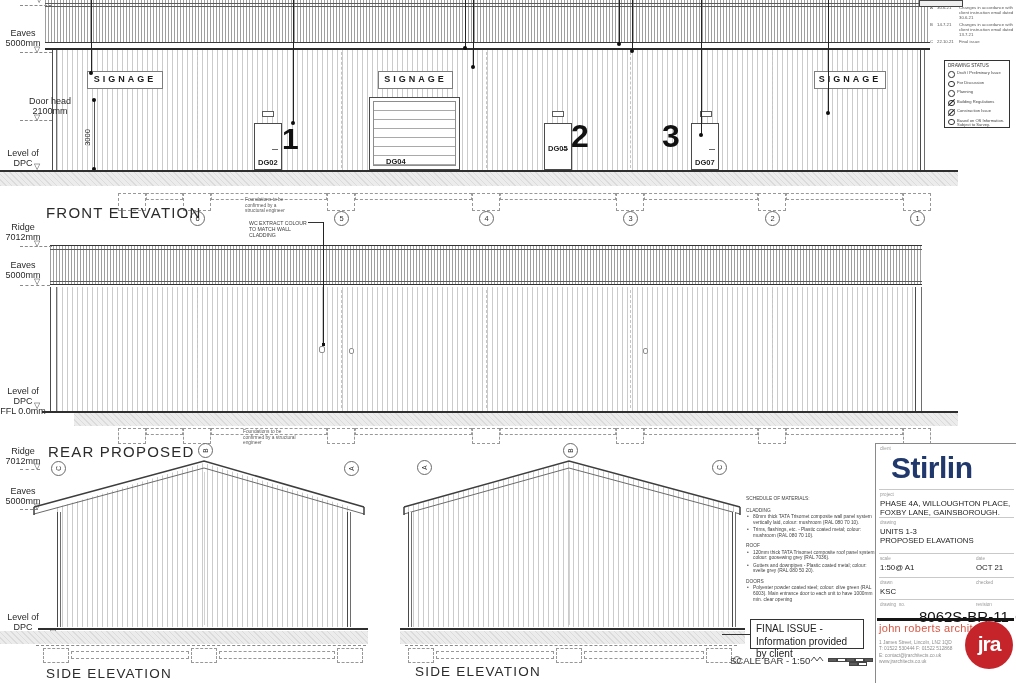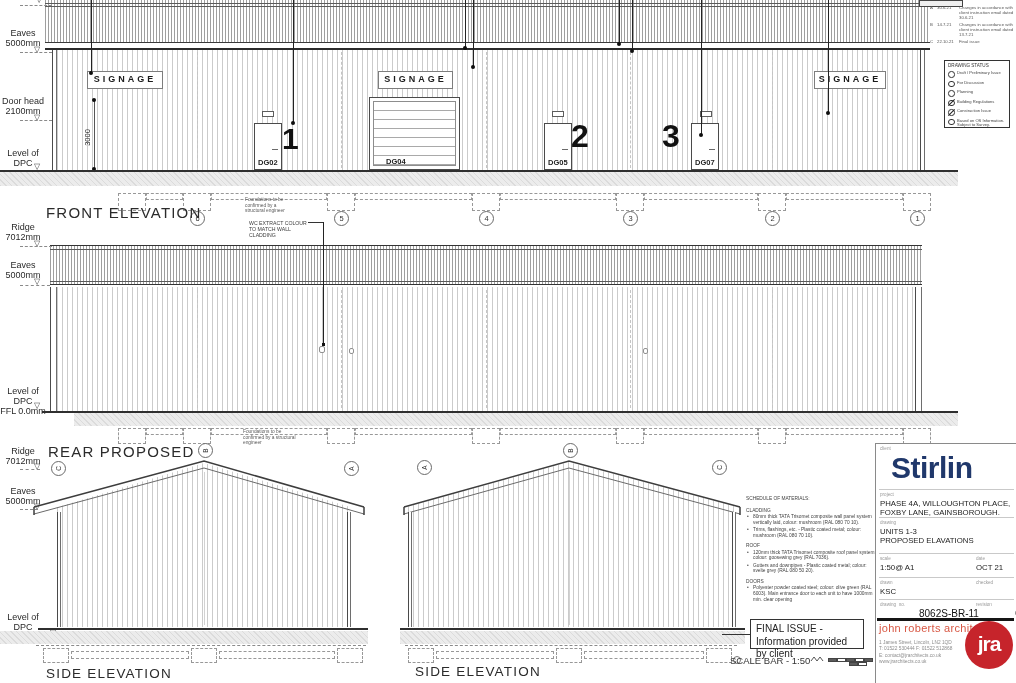--- a/index.html
+++ b/index.html
@@ -54,21 +54,21 @@
   .sched .ttl{margin-bottom:6px;}
   .sched .hd{margin:5px 0 1px 0;}
   .sched ul{margin:0;padding:0 0 0 7px;list-style:none;}
   .sched li{position:relative;margin-bottom:1.6px;}
   .sched li:before{content:"\2022";position:absolute;left:-6px;}
   .fs-box{border:1.2px solid #333;background:#fff;font-size:10px;line-height:12.5px;padding:3px 5px;color:#232323;box-sizing:border-box;}
   .sb-seg{height:4px;box-sizing:border-box;border:1px solid #444;}
   
   .tb-lab{font-size:4.6px;color:#9a9a9a;}
   .tb-val8{font-size:7.8px;line-height:9.4px;color:#1c1c1c;}
-  .tb-val10{font-size:10px;color:#111;padding-left:39px;}
+  .tb-val10{font-size:15px;color:#111;padding-left:39px;}
   .tb-div{height:1px;background:#c9c9c9;}
   .stirlin{font-size:30px;font-weight:bold;letter-spacing:-.5px;color:#20386b;}
   .practice{font-size:11px;color:#d85743;letter-spacing:.3px;}
   .addr{font-size:4.8px;line-height:6.4px;color:#8d8d8d;}
   .jra{width:48px;height:48px;border-radius:50%;background:#c6242b;color:#fff;font-weight:bold;
        font-size:21px;text-align:center;line-height:46px;letter-spacing:-1px;}
   svg{display:block;}
 </style>
 </head>
 <body>
@@ -89,21 +89,21 @@
   <div class="abs trim" style="left:920px;top:50px;width:5px;height:120px;"></div>
 
   <span class="abs tri" style="left:36px;top:-4px;">▽</span>
   <div class="abs dashl" style="left:20px;top:5px;width:32px;"></div>
   <div class="abs lvl" style="left:0;top:28px;">
     <div>Eaves</div>
     <div>5000mm</div>
   </div>
   <span class="abs tri" style="left:34px;top:46px;">▽</span>
   <div class="abs dashl" style="left:20px;top:52px;width:32px;"></div>
-  <div class="abs lvl" style="left:0;top:96px;">
+  <div class="abs lvl" style="left:8px;top:96px;padding-left:19px;">
     <div>Door head</div>
     <div>2100mm</div>
   </div>
   <span class="abs tri" style="left:34px;top:114px;">▽</span>
   <div class="abs dashl" style="left:20px;top:120px;width:32px;"></div>
   <div class="abs lvl" style="left:0;top:148px;">
     <div>Level of DPC</div>
     <div>FFL 0.0mm</div>
   </div>
   <span class="abs tri" style="left:34px;top:163px;">▽</span>
@@ -123,21 +123,21 @@
   <div class="abs" style="left:72px;top:133px;width:30px;text-align:center;font-size:7.5px;color:#222;transform:rotate(-90deg);">3000</div>
 
   <div class="abs vent" style="left:262px;top:111px;width:12px;height:6px;"></div>
   <div class="abs pdoor" style="left:254px;top:123px;width:28px;height:47px;">
     <span class="handle"></span>
     <span class="dlabel" style="left:3px;bottom:2px;">DG02</span>
   </div>
   <div class="abs vent" style="left:552px;top:111px;width:12px;height:6px;"></div>
   <div class="abs pdoor" style="left:544px;top:123px;width:28px;height:47px;">
     <span class="handle"></span>
-    <span class="dlabel" style="left:3px;bottom:2px;">DG05</span>
+    <span class="dlabel" style="left:3px;bottom:16px;">DG05</span>
   </div>
   <div class="abs vent" style="left:700px;top:111px;width:12px;height:6px;"></div>
   <div class="abs pdoor" style="left:691px;top:123px;width:28px;height:47px;">
     <span class="handle"></span>
     <span class="dlabel" style="left:3px;bottom:2px;">DG07</span>
   </div>
 
   <div class="abs unit" style="left:282px;top:122px;font-size:30px;">1</div>
   <div class="abs unit" style="left:571px;top:118px;font-size:32px;">2</div>
   <div class="abs unit" style="left:662px;top:118px;font-size:32px;">3</div>

